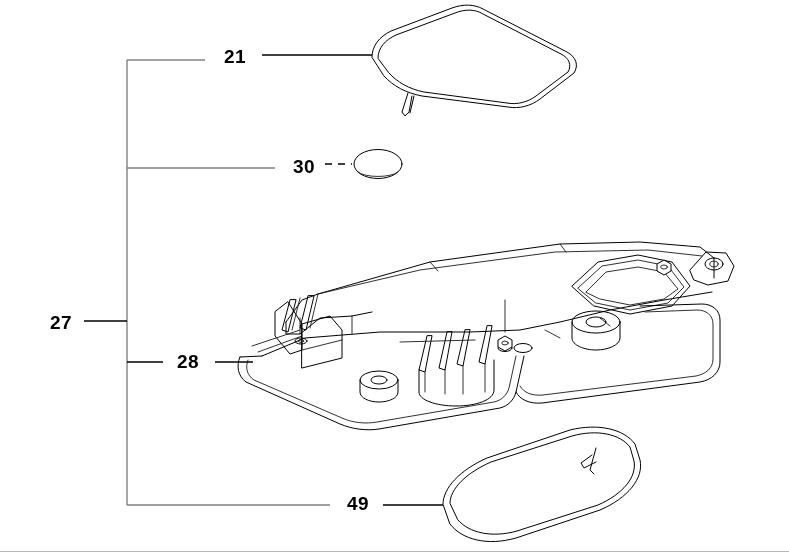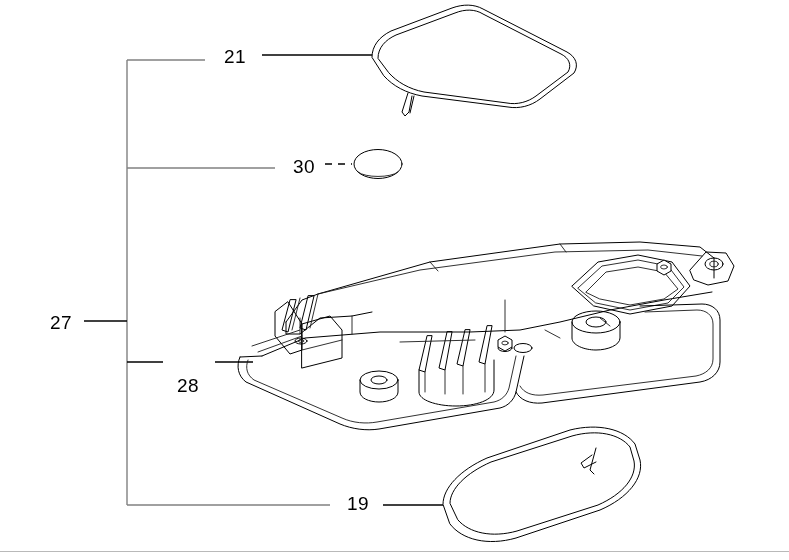--- a/index.html
+++ b/index.html
@@ -22,21 +22,21 @@
     position: absolute;
     left: 0;
     top: 0;
     width: 789px;
     height: 560px;
     display: block;
   }
   .callout-label {
     position: absolute;
     font-family: "Liberation Sans", sans-serif;
-    font-weight: normal;
+    font-weight: bold;
     font-size: 19px;
     color: #000000;
     letter-spacing: 0.5px;
     white-space: nowrap;
     user-select: none;
   }
   .line-art {
     fill: none;
     stroke: #000000;
     stroke-width: 1;
@@ -318,17 +318,17 @@
     </g>
 
   </svg>
 
   <div class="callout-label" style="left:224px; top:46px;">21</div>
 
   <div class="callout-label" style="left:293px; top:156px;">30</div>
 
   <div class="callout-label" style="left:50px; top:312px;">27</div>
 
-  <div class="callout-label" style="left:177px; top:351px;margin-top:24px;">28</div>
-
-  <div class="callout-label" style="left:347px; top:493px;">19</div>
+  <div class="callout-label" style="left:177px; top:351px;">28</div>
+
+  <div class="callout-label" style="left:347px; top:493px;">49</div>
 
 </div>
 
 </body></html>

